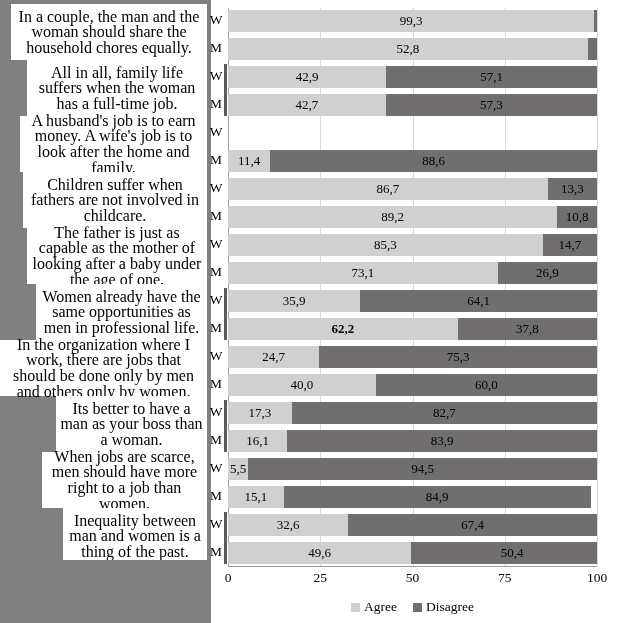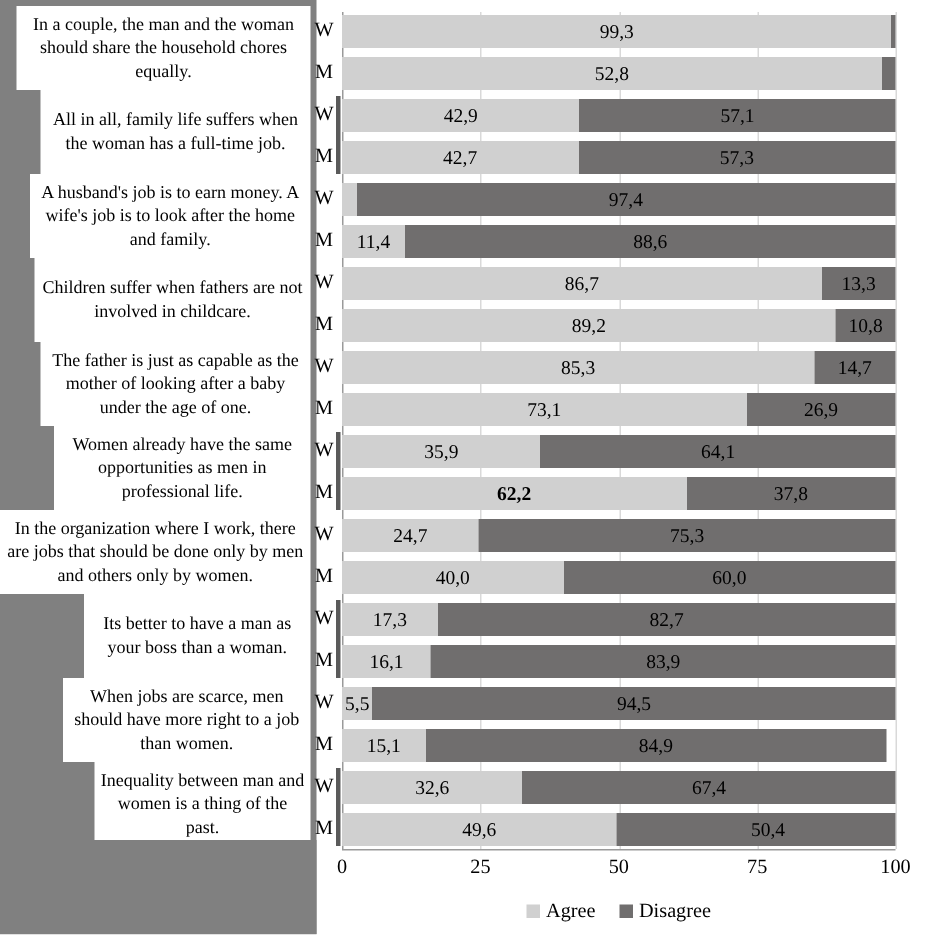--- a/index.html
+++ b/index.html
@@ -39,21 +39,21 @@
     position: absolute;
     left: 0;
     top: 0;
     width: 211px;
     height: 566px;
   }
   .label-box {
     position: absolute;
     background: #ffffff;
     color: #000000;
-    font-size: 12px;
+    font-size: 16px;
     line-height: 15.6px;
     text-align: center;
     display: flex;
     align-items: center;
     justify-content: center;
     padding: 2px 4px;
     box-sizing: border-box;
   }
   .label-box span { display: block; width: 100%; }
 
@@ -248,24 +248,20 @@
         <div class="seg disagree" style="left: 359.775px; width: 9.225px;"></div>
       </div>
       <div class="bar-row" style="top: 66px;">
         <div class="seg agree" style="left: 0px; width: 158.301px;">42,9</div>
         <div class="seg disagree" style="left: 158.301px; width: 210.699px;">57,1</div>
       </div>
       <div class="bar-row" style="top: 94px;">
         <div class="seg agree" style="left: 0px; width: 157.563px;">42,7</div>
         <div class="seg disagree" style="left: 157.563px; width: 211.437px;">57,3</div>
       </div>
-      <div class="bar-row" style="top: 122px;">
-        <div class="seg agree" style="left: 0px; width: 9.594px;"></div>
-        <div class="seg disagree" style="left: 9.594px; width: 359.406px;">97,4</div>
-      </div>
       <div class="bar-row" style="top: 150px;">
         <div class="seg agree" style="left: 0px; width: 42.066px;">11,4</div>
         <div class="seg disagree" style="left: 42.066px; width: 326.934px;">88,6</div>
       </div>
       <div class="bar-row" style="top: 178px;">
         <div class="seg agree" style="left: 0px; width: 319.923px;">86,7</div>
         <div class="seg disagree" style="left: 319.923px; width: 49.077px;">13,3</div>
       </div>
       <div class="bar-row" style="top: 206px;">
         <div class="seg agree" style="left: 0px; width: 329.148px;">89,2</div>

